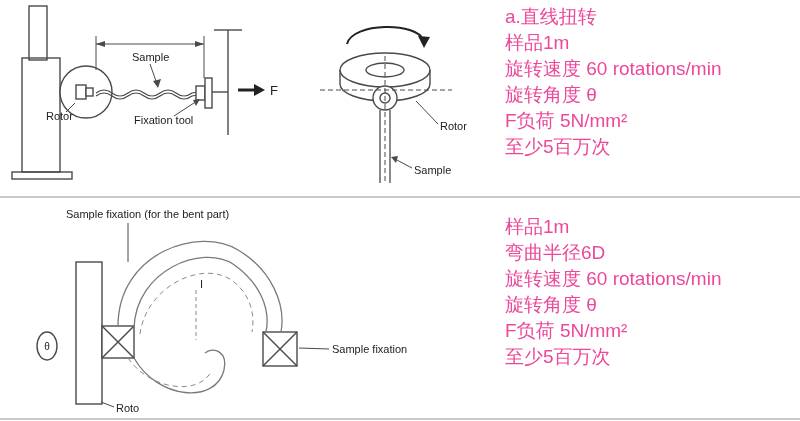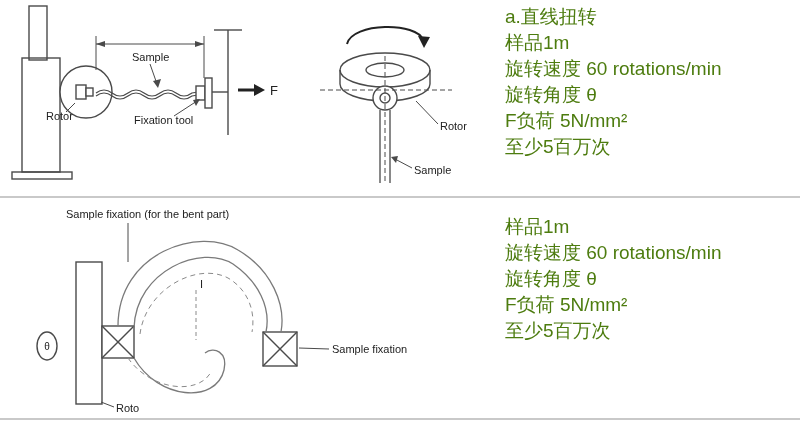--- a/index.html
+++ b/index.html
@@ -6,21 +6,21 @@
   .page{
     position:relative;width:800px;height:421px;background:#ffffff;overflow:hidden;
     font-family:"Liberation Sans","DejaVu Sans",sans-serif;color:#000;
   }
   .diagram{position:absolute;left:0;}
   .diagram-a{top:0;}
   .diagram-b{top:200px;}
   .divider{position:absolute;left:0;width:800px;height:2px;background:#c9c9c9;}
   .divider-mid{top:196px;}
   .divider-bottom{top:418px;}
-  .specs{position:absolute;left:505px;width:292px;font-size:19px;line-height:26px;color:#4d7c0f;}
+  .specs{position:absolute;left:505px;width:292px;font-size:19px;line-height:26px;color:#ec4899;}
   .specs-a{top:4px;}
   .specs-b{top:214px;}
   .spec-line{white-space:nowrap;}
   svg text{font-family:"Liberation Sans","DejaVu Sans",sans-serif;fill:#222;}
   .lbl{font-size:11px;}
   .lbl-f{font-size:13px;}
   .lbl-theta{font-size:10px;}
 </style>
 </head>
 <body>
@@ -151,20 +151,21 @@
 
     <text x="332" y="153" class="lbl">Sample fixation</text>
     <line x1="329" y1="149" x2="299" y2="148" stroke="#4a4a4a" stroke-width="1"></line>
 
     <text x="116" y="212" class="lbl">Roto</text>
     <line x1="114" y1="207" x2="101" y2="202" stroke="#4a4a4a" stroke-width="1"></line>
   </svg>
 
   <div class="specs specs-b">
     <div class="spec-line">样品1m</div>
+    <div class="spec-line">弯曲半径6D</div>
     <div class="spec-line">旋转速度 60 rotations/min</div>
     <div class="spec-line">旋转角度 θ</div>
     <div class="spec-line">F负荷 5N/mm²</div>
     <div class="spec-line">至少5百万次</div>
   </div>
 
   <div class="divider divider-bottom"></div>
 </div>
 
 </body></html>

